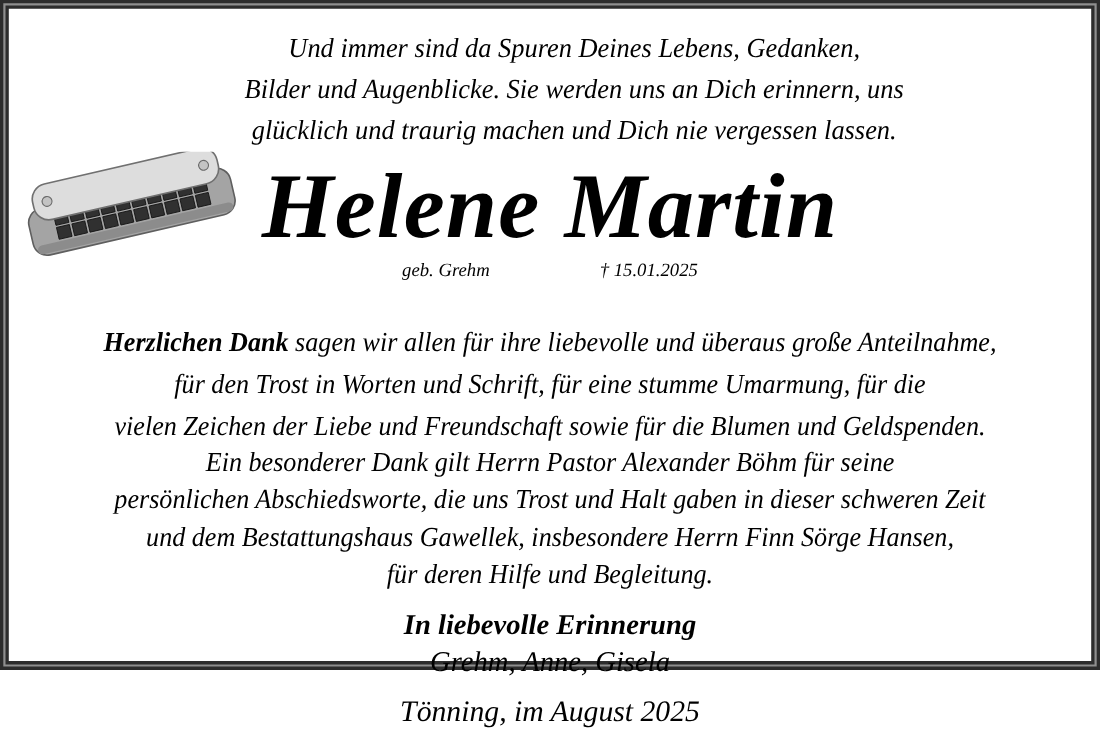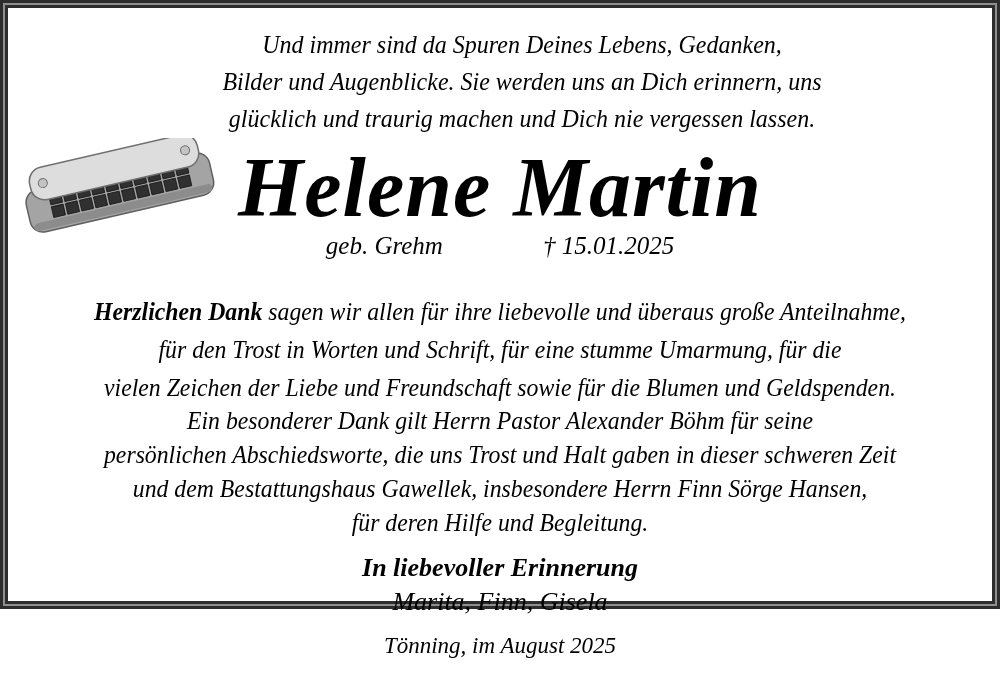--- a/index.html
+++ b/index.html
@@ -52,21 +52,21 @@
     top: 146px;
     font-size: 84px;
     line-height: 84px;
     font-weight: bold;
     font-style: italic;
     letter-spacing: 1px;
   }
   .sub-row {
     top: 231px;
     font-style: italic;
-    font-size: 25px;
+    font-size: 17px;
     line-height: 30px;
     display: flex;
     justify-content: center;
     gap: 100px;
   }
   .para {
     font-style: italic;
     font-size: 25px;
     transform: scaleX(0.95);
     transform-origin: 50% 50%;
@@ -82,21 +82,21 @@
   }
   .mourners {
     top: 587px;
     font-style: italic;
     font-size: 26px;
     line-height: 30px;
   }
   .place-date {
     top: 632px;
     font-style: italic;
-    font-size: 23px;
+    font-size: 27px;
     line-height: 28px;
     text-align: center;
   }
   b.lead { font-weight: bold; }
 </style>
 </head>
 <body>
 
 <div class="page">
 
@@ -158,17 +158,17 @@
     <div class="line">vielen Zeichen der Liebe und Freundschaft sowie für die Blumen und Geldspenden.</div>
   </div>
 
   <div class="block para special-thanks">
     <div class="line">Ein besonderer Dank gilt Herrn Pastor Alexander Böhm für seine</div>
     <div class="line">persönlichen Abschiedsworte, die uns Trost und Halt gaben in dieser schweren Zeit</div>
     <div class="line">und dem Bestattungshaus Gawellek, insbesondere Herrn Finn Sörge Hansen,</div>
     <div class="line">für deren Hilfe und Begleitung.</div>
   </div>
 
-  <div class="block closing-title line">In liebevoller Erinnerung</div>
-  <div class="block mourners line">Marita, Finn, Gisela</div>
+  <div class="block closing-title line">In liebevolle Erinnerung</div>
+  <div class="block mourners line">Grehm, Anne, Gisela</div>
   <div class="block place-date line">Tönning, im August 2025</div>
 
 </div>
 
 </body></html>

